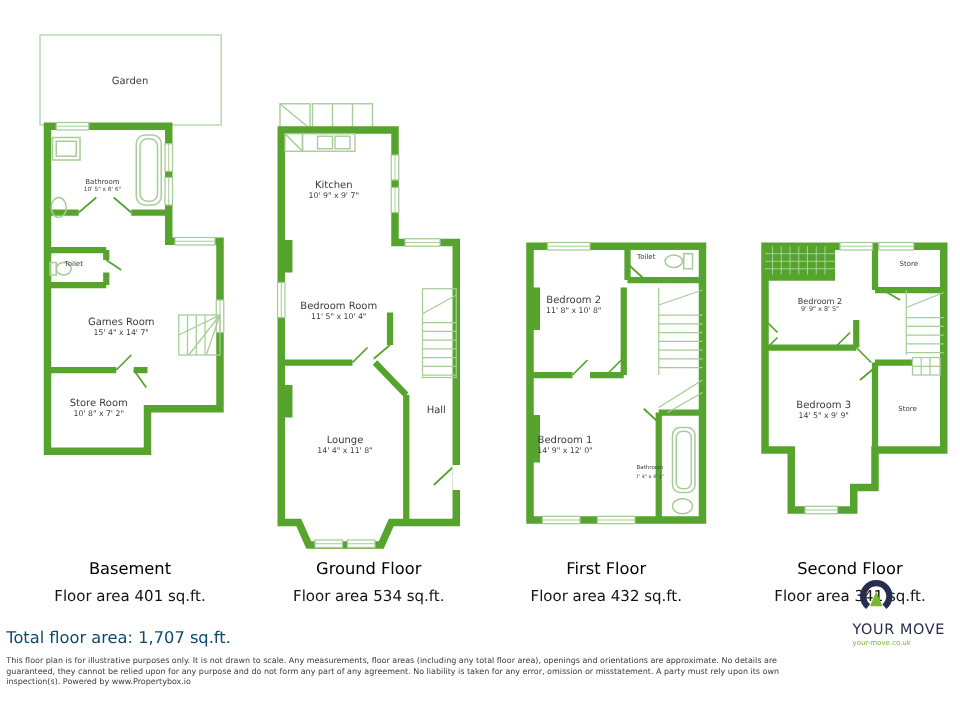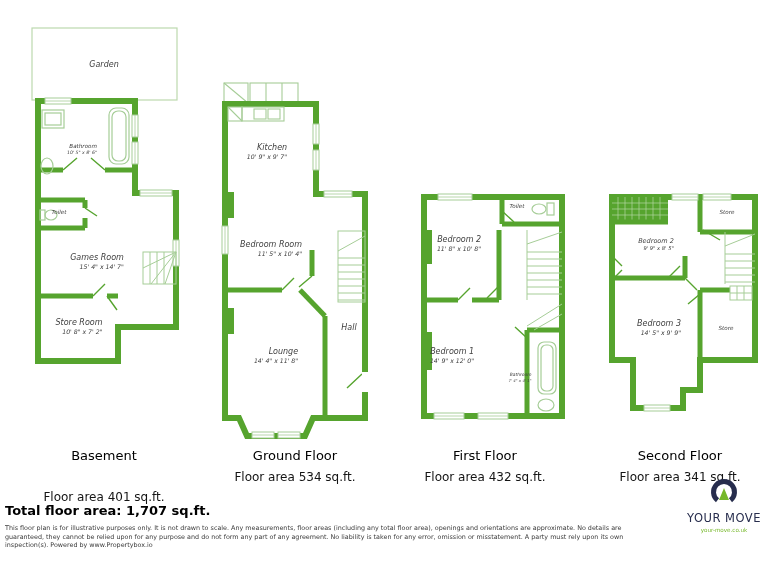--- a/index.html
+++ b/index.html
@@ -1,35 +1,35 @@
 <!DOCTYPE html>
 <html><head>
 <meta charset="utf-8">
 <style>
   html,body{margin:0;padding:0;}
   body{
     width:768px;height:576px;background:#ffffff;position:relative;overflow:hidden;
     font-family:"DejaVu Sans","Liberation Sans",sans-serif;color:#333;
   }
   .plan{position:absolute;}
-  .room-label{position:absolute;transform:translateX(-50%);text-align:right;
-    color:#3d3d3d;line-height:1.3;white-space:nowrap;pointer-events:none;font-style:italic;}
+  .room-label{position:absolute;transform:translateX(-50%);text-align:center;
+    color:#3d3d3d;line-height:1.3;white-space:nowrap;pointer-events:none;}
   .room-label .rname{font-size:8px;display:block;}
   .room-label .rdims{font-size:6.2px;display:block;}
   .room-label.md .rname{font-size:6.5px;}
   .room-label.md .rdims{font-size:5.2px;}
   .room-label.sm .rname{font-size:5.6px;}
   .room-label.sm .rdims{font-size:4.6px;}
   .room-label.xs .rname{font-size:4.4px;}
   .room-label.xs .rdims{font-size:3.9px;}
   .floor-title{position:absolute;transform:translateX(-50%);font-size:13px;color:#000;white-space:nowrap;}
   .floor-area{position:absolute;transform:translateX(-50%);font-size:12px;color:#141414;white-space:nowrap;}
-  .total-area{position:absolute;left:5px;top:503px;font-size:13px;font-weight:700;color:#000000;}
+  .total-area{position:absolute;left:5px;top:503px;font-size:13px;font-weight:400;color:#0c4a6e;}
   .disclaimer{position:absolute;left:5px;top:524px;width:655px;font-size:6.4px;line-height:1.35;color:#3a3a3a;}
-  .logo{position:absolute;left:682px;top:475px;width:84px;text-align:center;}
+  .logo{position:absolute;left:682px;top:460px;width:84px;}
   .logo .brand{font-size:11.5px;color:#272d4d;letter-spacing:.5px;margin-top:0;}
   .logo .site{font-size:5.6px;color:#76b82a;margin-top:2px;}
 </style>
 </head>
 <body>
 
 <svg class="plan" style="left:25px;top:20px" width="180" height="425" viewBox="0 0 180 425">
 
   <rect x="7" y="8" width="145" height="72" fill="none" stroke="#bcd9ae" stroke-width="1.2"></rect>
 
@@ -275,21 +275,21 @@
 </div>
 <div class="room-label" style="left:659px;top:319px">
   <span class="rname">Bedroom 3</span>
   <span class="rdims">14' 5" x 9' 9"</span>
 </div>
 <div class="room-label sm" style="left:726px;top:325px">
   <span class="rname">Store</span>
 </div>
 
 <div class="floor-title" style="left:104px;top:448px">Basement</div>
-<div class="floor-area" style="left:104px;top:490px">Floor area 401 sq.ft.</div>
+<div class="floor-area" style="left:104px;top:470px">Floor area 401 sq.ft.</div>
 <div class="floor-title" style="left:295px;top:448px">Ground Floor</div>
 <div class="floor-area" style="left:295px;top:470px">Floor area 534 sq.ft.</div>
 <div class="floor-title" style="left:485px;top:448px">First Floor</div>
 <div class="floor-area" style="left:485px;top:470px">Floor area 432 sq.ft.</div>
 <div class="floor-title" style="left:680px;top:448px">Second Floor</div>
 <div class="floor-area" style="left:680px;top:470px">Floor area 341 sq.ft.</div>
 
 <div class="total-area">Total floor area: 1,707 sq.ft.</div>
 <div class="disclaimer">This floor plan is for illustrative purposes only. It is not drawn to scale. Any measurements, floor areas (including any total floor area), openings and orientations are approximate. No details are guaranteed, they cannot be relied upon for any purpose and do not form any part of any agreement. No liability is taken for any error, omission or misstatement. A party must rely upon its own inspection(s). Powered by www.Propertybox.io</div>
 

